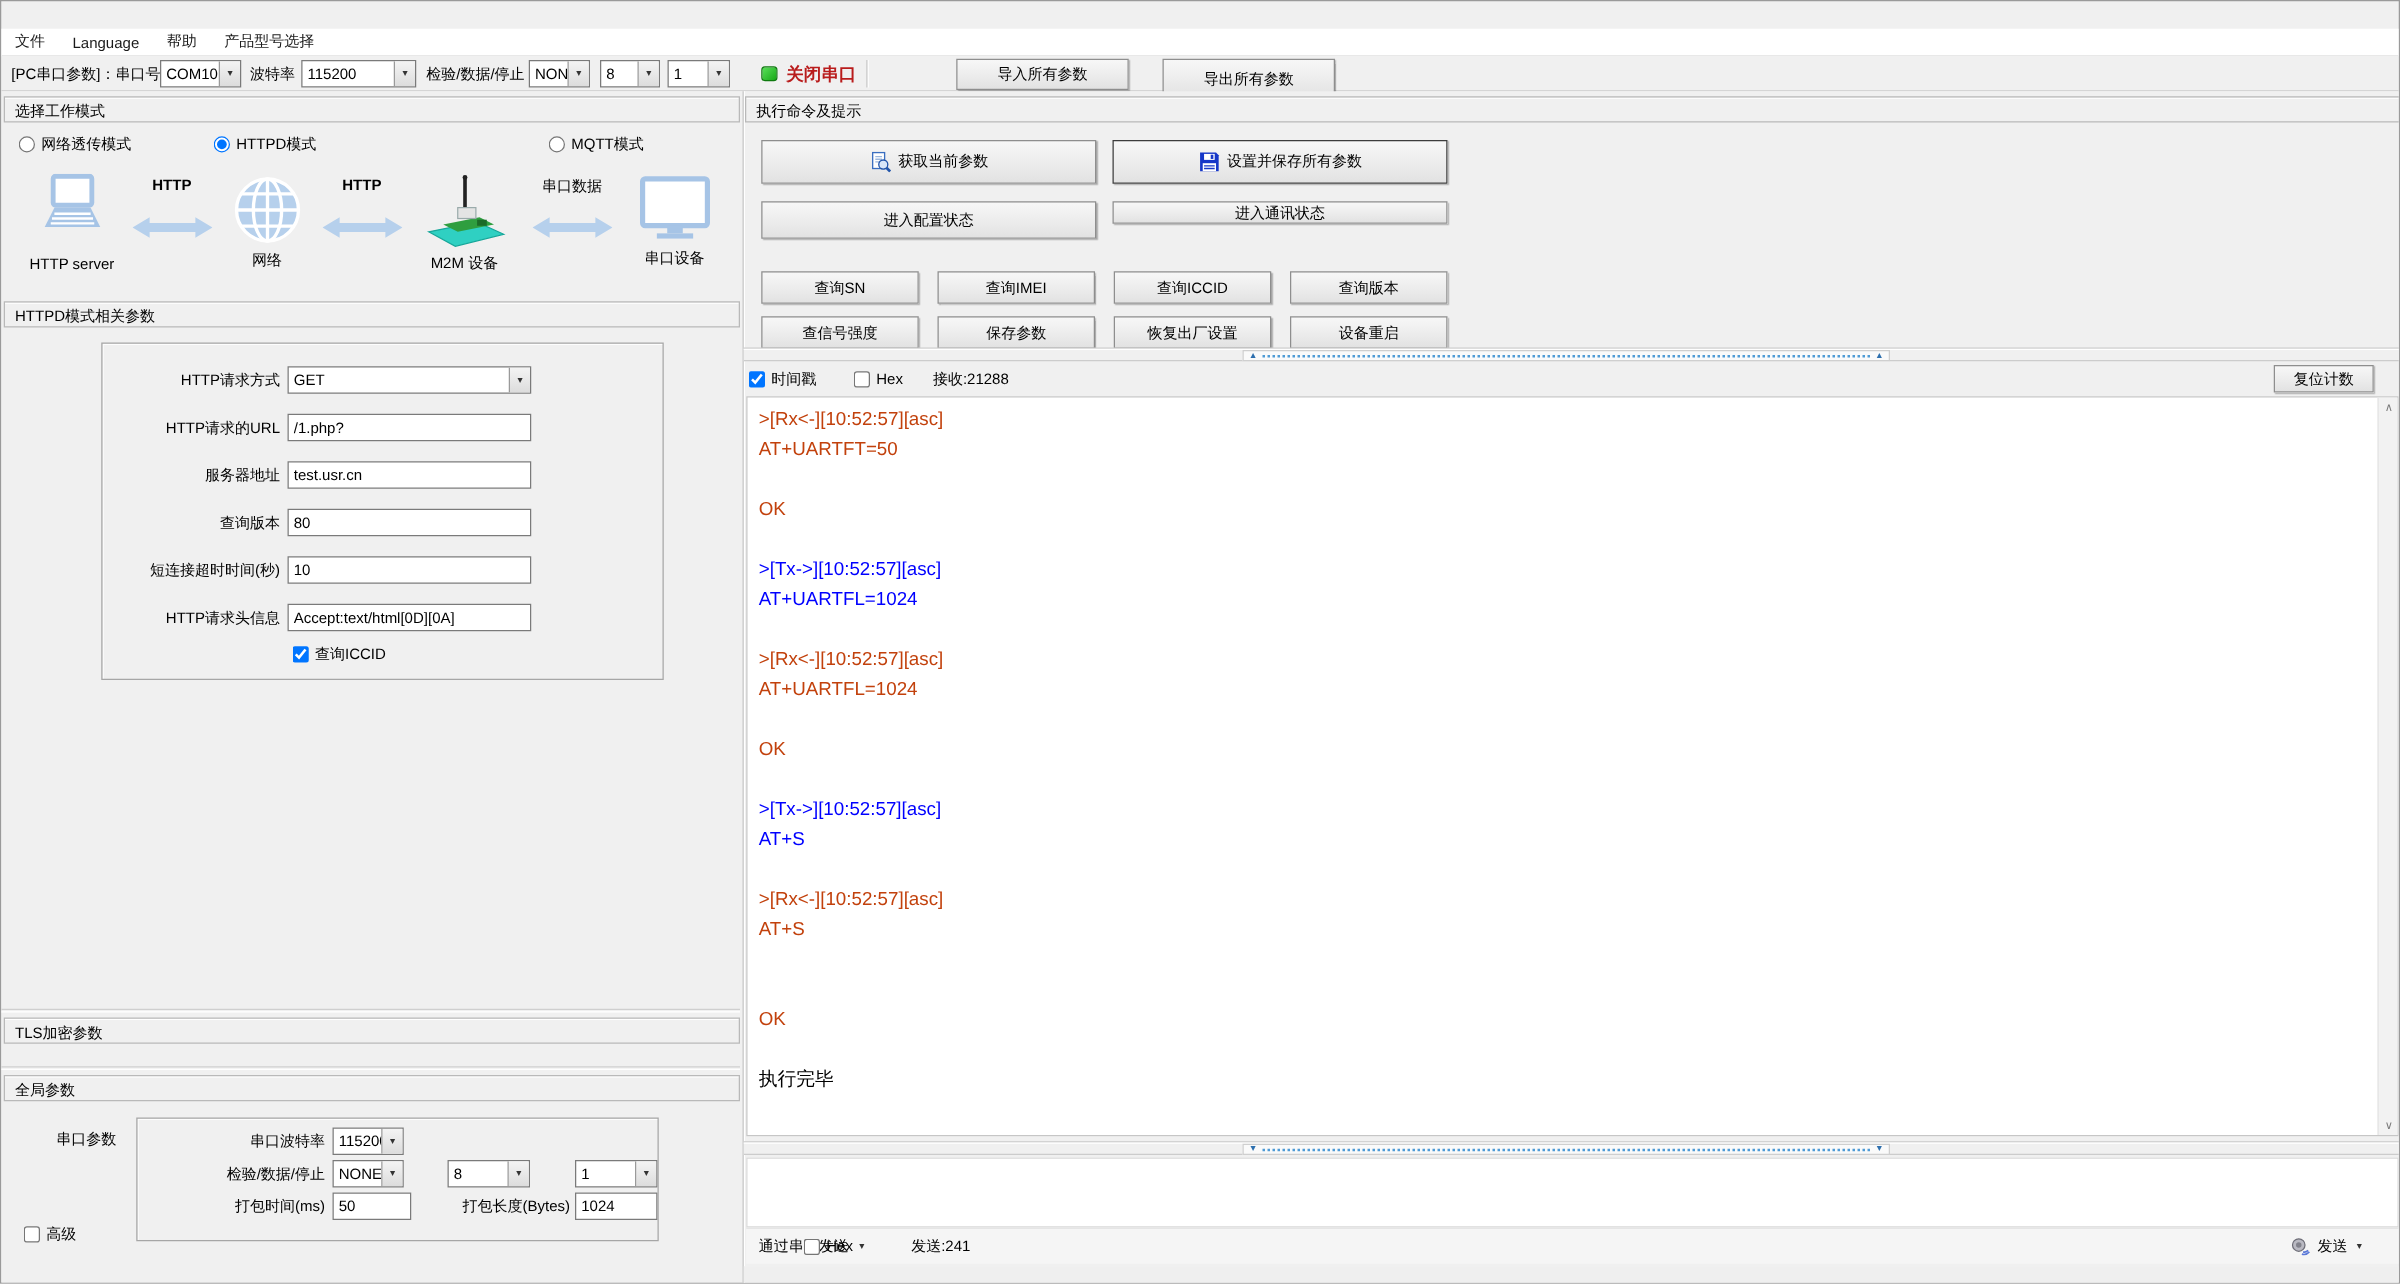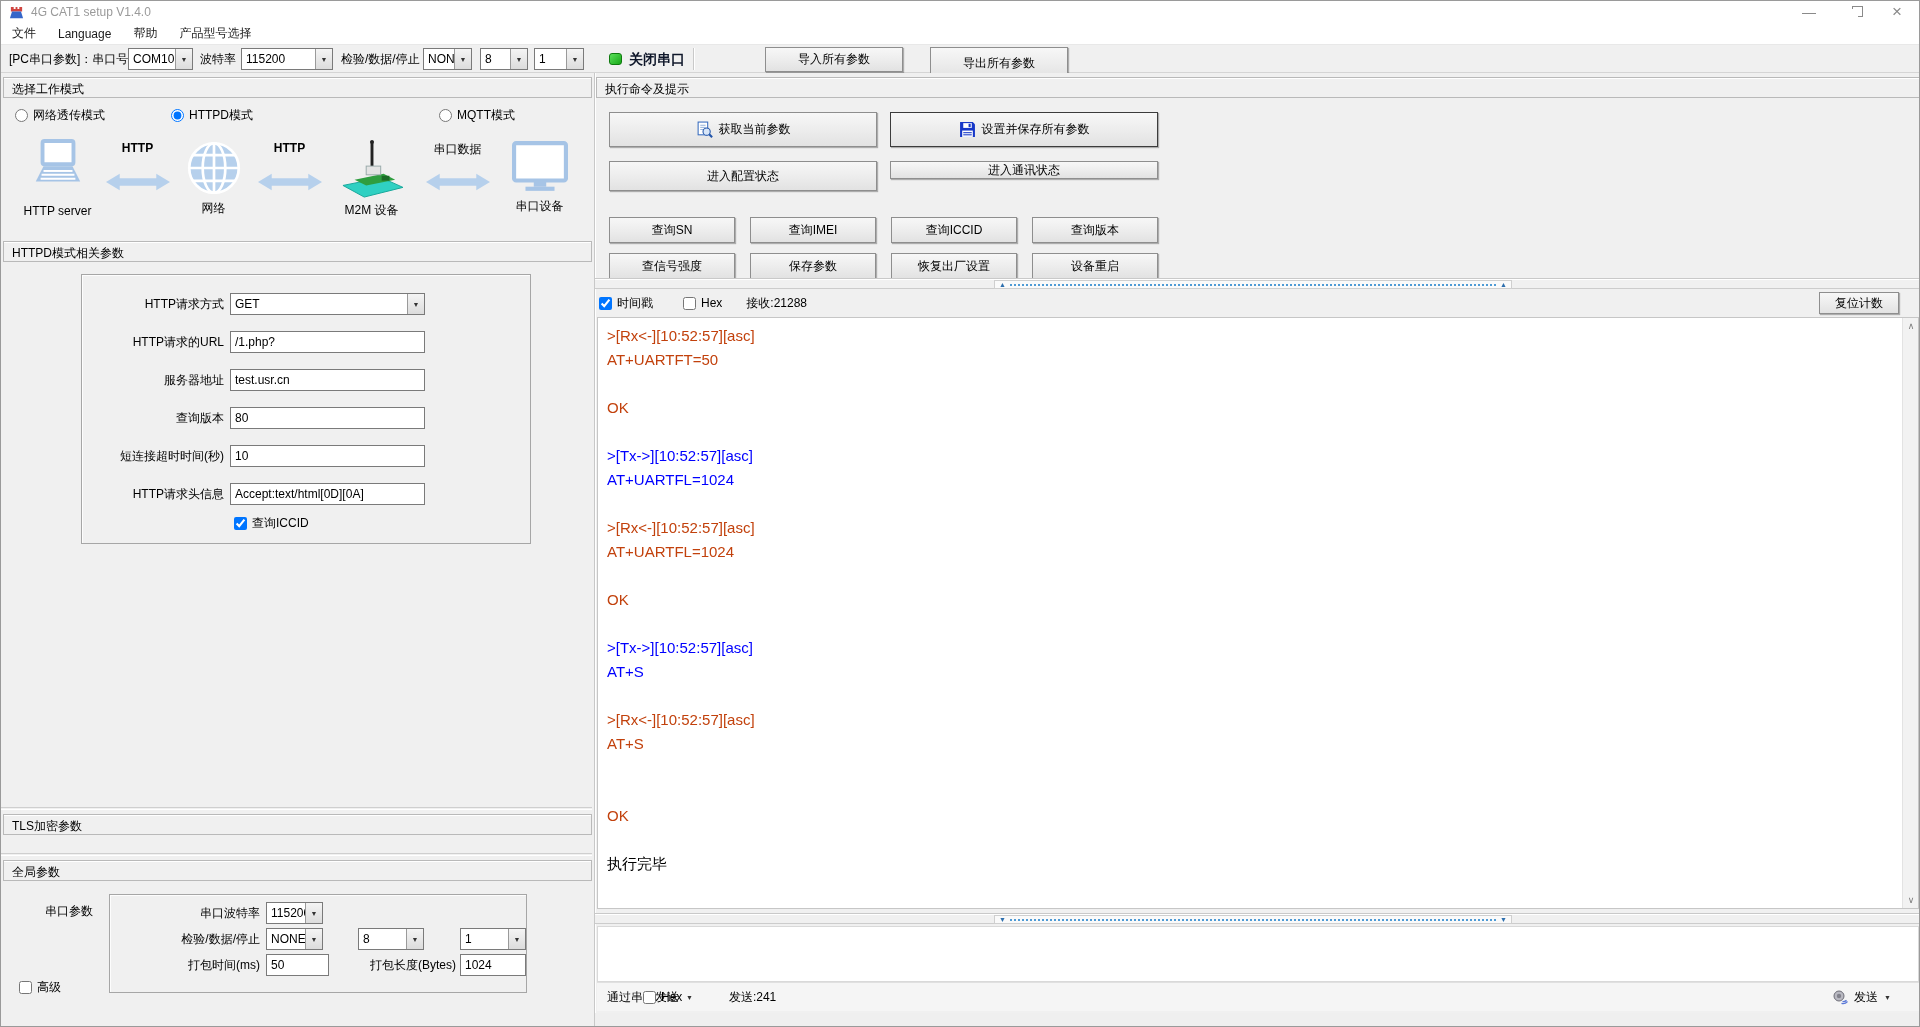--- a/index.html
+++ b/index.html
@@ -22,21 +22,21 @@
   .menubar{position:absolute;left:0;top:22px;right:0;height:22px;background:#fff;display:flex;align-items:center;border-bottom:1px solid #e8e8e8;}
   .menu-item{padding:3px 11px;color:#1a1a1a;}
   
   .toolbar{position:absolute;left:0;top:44px;right:0;height:28px;background:#f0f0f0;border-bottom:1px solid #d5d5d5;}
   .tb-label{position:absolute;top:0;height:28px;line-height:28px;white-space:nowrap;}
   .combo{position:absolute;height:22px;background:#fff;border:1px solid #7a7a7a;display:flex;align-items:stretch;overflow:hidden;}
   .combo .txt{flex:1;padding:3px 3px 0 4px;white-space:nowrap;overflow:hidden;}
   .combo .dd{width:17px;flex:none;background:linear-gradient(#f4f4f4,#dcdcdc);border-left:1px solid #9a9a9a;display:flex;align-items:center;justify-content:center;font-size:7px;color:#333;}
   .dd::after{content:"▼";}
   .led{position:absolute;width:13px;height:12px;border-radius:3px;background:linear-gradient(135deg,#5ae05a,#18a818);border:1px solid #0f7a0f;}
-  .closeport{position:absolute;font-size:14px;font-weight:bold;color:#0f172a;white-space:nowrap;}
+  .closeport{position:absolute;font-size:14px;font-weight:bold;color:#b91c1c;white-space:nowrap;}
   .vsep{position:absolute;width:1px;background:#c9c9c9;box-shadow:1px 0 0 #fff;}
   .btn{background:linear-gradient(#f7f7f7,#ececec 55%,#e2e2e2);border:1px solid #8e8e8e;box-shadow:1px 1px 1px rgba(0,0,0,.28);display:flex;align-items:center;justify-content:center;font-family:inherit;font-size:12px;color:#000;cursor:default;white-space:nowrap;}
   .btn svg{margin-right:6px;flex:none;}
   
   .lpanel{position:absolute;left:0;top:72px;width:593px;height:955px;background:#f0f0f0;}
   .rpanel{position:absolute;left:593px;top:72px;width:1327px;height:955px;background:#f0f0f0;border-left:1px solid #c8c8c8;box-shadow:inset 1px 0 0 #fff;}
   .band{position:absolute;height:21px;background:#f0f0f0;border:1px solid #b9b9b9;box-shadow:inset 0 1px 0 #ffffff;padding:3px 8px 0 8px;white-space:nowrap;}
   .grip{position:absolute;height:3px;border-top:1px solid #cfcfcf;border-bottom:1px solid #ffffff;left:0;right:2px;}
   
   .radio-row{position:absolute;left:0;top:34px;right:0;height:22px;}
@@ -86,38 +86,20 @@
   .mini-arrow{font-size:7px;color:#333;}
   .sent-count{white-space:nowrap;}
   .send-btn{margin-left:auto;display:flex;align-items:center;gap:6px;padding:0 12px;height:100%;}
   .bottom-strip{position:absolute;left:0;right:0;height:15px;bottom:0;background:#efefef;}
 </style>
 </head>
 <body>
 
 <div id="app">
 
-  <div class="titlebar">
-    <svg class="win-icon" viewBox="0 0 16 16">
-      <path fill="#d04540" d="M2 2h3v2.2h2V2h2v2.2h2V2h3v5H2z"></path>
-      <path fill="#3566c9" d="M3.2 7h9.6L15 14H1z"></path>
-    </svg>
-    <span class="title-text">4G CAT1 setup V1.4.0</span>
-    <div class="win-btns">
-      <div class="win-btn">
-          <span>—</span>
-        </div>
-      <div class="win-btn">
-          <span class="restore-glyph"></span>
-        </div>
-      <div class="win-btn" style="font-size:17px;">
-          <span>×</span>
-        </div>
-    </div>
-  </div>
 
   <div class="menubar">
 
   <div class="menu-item">文件</div>
       <div class="menu-item">Language</div>
       <div class="menu-item">帮助</div>
       <div class="menu-item">产品型号选择</div>
     </div>
 
   <div class="toolbar">

